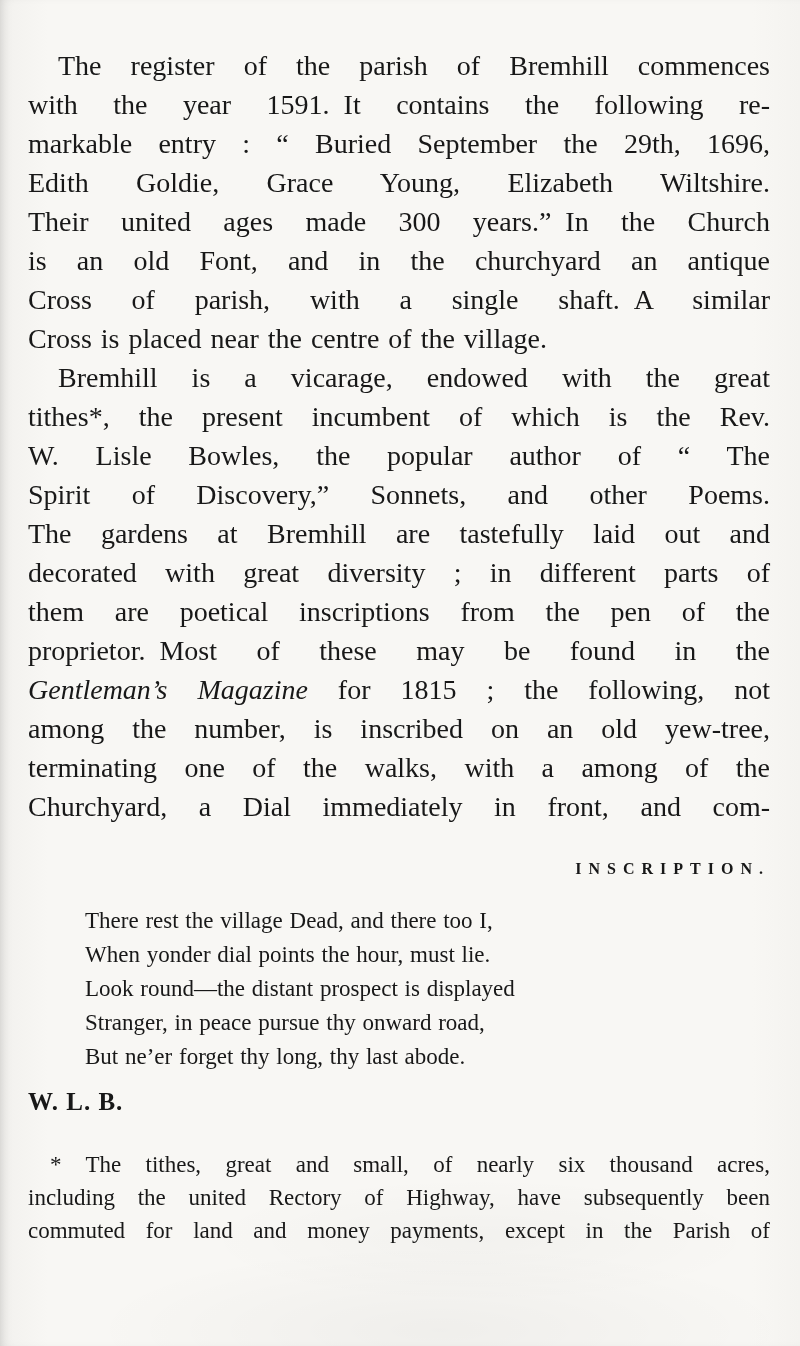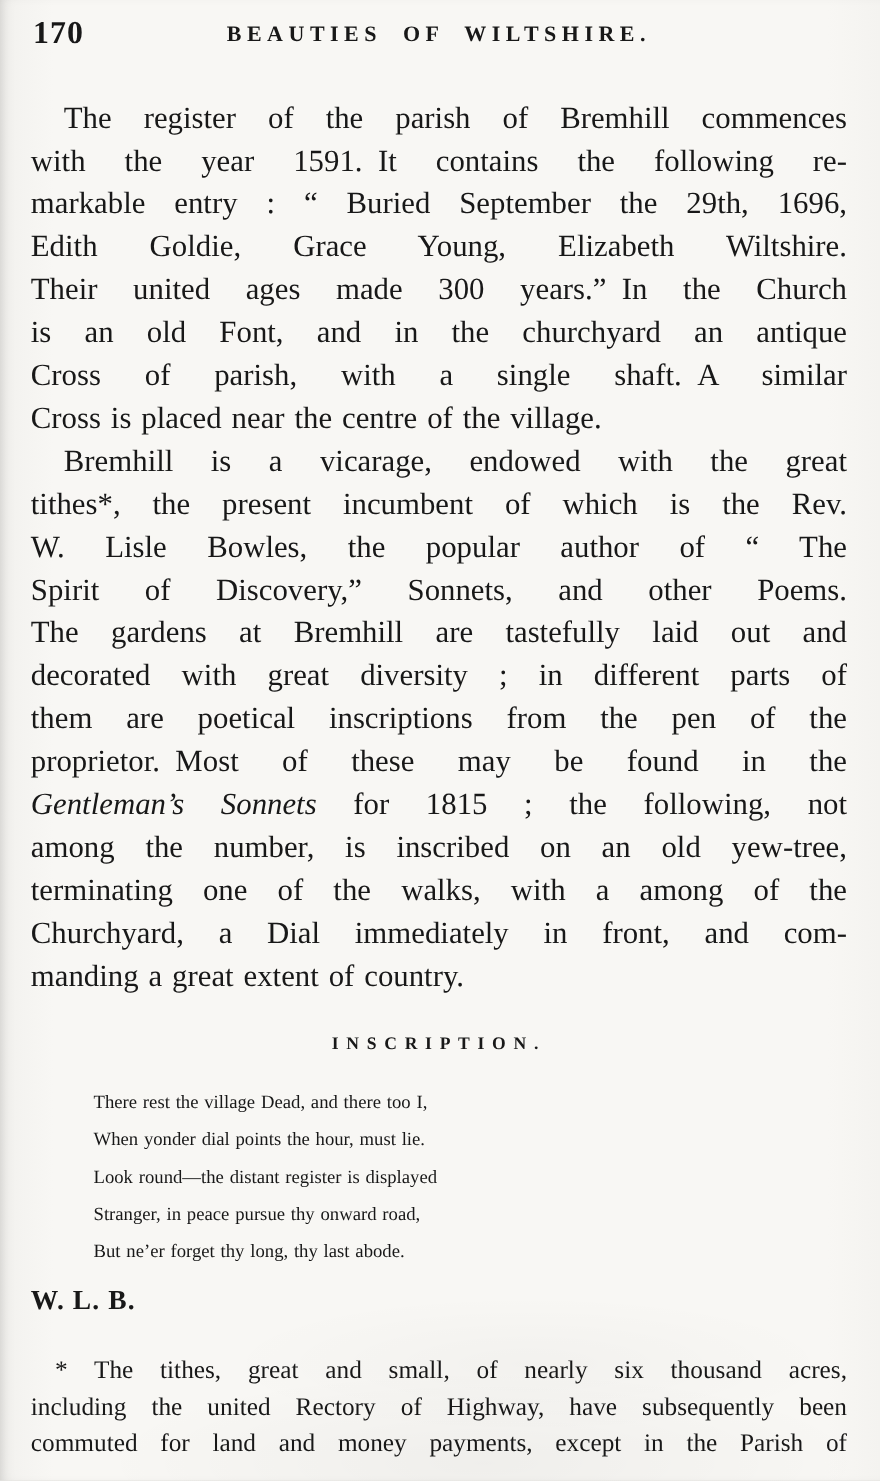--- a/index.html
+++ b/index.html
@@ -52,29 +52,29 @@
   }
   .line { white-space: normal; }
   .just {
     text-align: justify;
     text-align-last: justify;
     -moz-text-align-last: justify;
   }
   .indent { text-indent: 30px; }
   .fn-indent { text-indent: 22px; }
   .inscription-heading {
-    text-align: center;
+    text-align: right;
     font-size: 16px;
     font-weight: 700;
     letter-spacing: 7px;
     margin-top: 34px;
     margin-bottom: 26px;
   }
   .poem {
-    font-size: 17px;
+    font-size: 23px;
     line-height: 34px;
     padding-left: 57px;
     word-spacing: 1px;
   }
   .signature {
     font-size: 25px;
     font-weight: 700;
     text-align: left;
     margin-top: 14px;
     margin-right: 132px;
@@ -85,24 +85,20 @@
     font-size: 23px;
     line-height: 33px;
     word-spacing: 2px;
   }
 </style>
 </head>
 <body>
 
 <div class="page">
 
-  <div class="header">
-    <span class="pagenum">170</span>
-    <span class="running-title">BEAUTIES OF WILTSHIRE.</span>
-  </div>
 
   <div class="body-text" id="paragraphs">
       <div>
         <div class="line just indent">The register of the parish of Bremhill commences</div>
         <div class="line just">with the year 1591. It contains the following re-</div>
         <div class="line just">markable entry : “ Buried September the 29th, 1696,</div>
         <div class="line just">Edith Goldie, Grace Young, Elizabeth Wiltshire.</div>
         <div class="line just">Their united ages made 300 years.” In the Church</div>
         <div class="line just">is an old Font, and in the churchyard an antique</div>
         <div class="line just">Cross of parish, with a single shaft. A similar</div>
@@ -110,34 +106,33 @@
       </div>
       <div>
         <div class="line just indent">Bremhill is a vicarage, endowed with the great</div>
         <div class="line just">tithes*, the present incumbent of which is the Rev.</div>
         <div class="line just">W. Lisle Bowles, the popular author of “ The</div>
         <div class="line just">Spirit of Discovery,” Sonnets, and other Poems.</div>
         <div class="line just">The gardens at Bremhill are tastefully laid out and</div>
         <div class="line just">decorated with great diversity ; in different parts of</div>
         <div class="line just">them are poetical inscriptions from the pen of the</div>
         <div class="line just">proprietor. Most of these may be found in the</div>
-        <div class="line just"><span style="font-style: italic;">Gentleman’s Sonnets</span><span> for 1815 ; the following, not</span></div>
+        <div class="line just"><span style="font-style: italic;">Gentleman’s Magazine</span><span> for 1815 ; the following, not</span></div>
         <div class="line just">among the number, is inscribed on an old yew-tree,</div>
         <div class="line just">terminating one of the walks, with a among of the</div>
         <div class="line just">Churchyard, a Dial immediately in front, and com-</div>
-        <div class="line">manding a great extent of country.</div>
       </div>
     </div>
 
   <div class="inscription-heading">INSCRIPTION.</div>
 
   <div class="poem" id="poem">
       <div class="line">There rest the village Dead, and there too I,</div>
       <div class="line">When yonder dial points the hour, must lie.</div>
-      <div class="line">Look round—the distant register is displayed</div>
+      <div class="line">Look round—the distant prospect is displayed</div>
       <div class="line">Stranger, in peace pursue thy onward road,</div>
       <div class="line">But ne’er forget thy long, thy last abode.</div>
     </div>
 
   <div class="signature">W. L. B.</div>
 
   <div class="footnote" id="footnote">
       <div class="line just fn-indent">* The tithes, great and small, of nearly six thousand acres,</div>
       <div class="line just">including the united Rectory of Highway, have subsequently been</div>
       <div class="line just">commuted for land and money payments, except in the Parish of</div>

